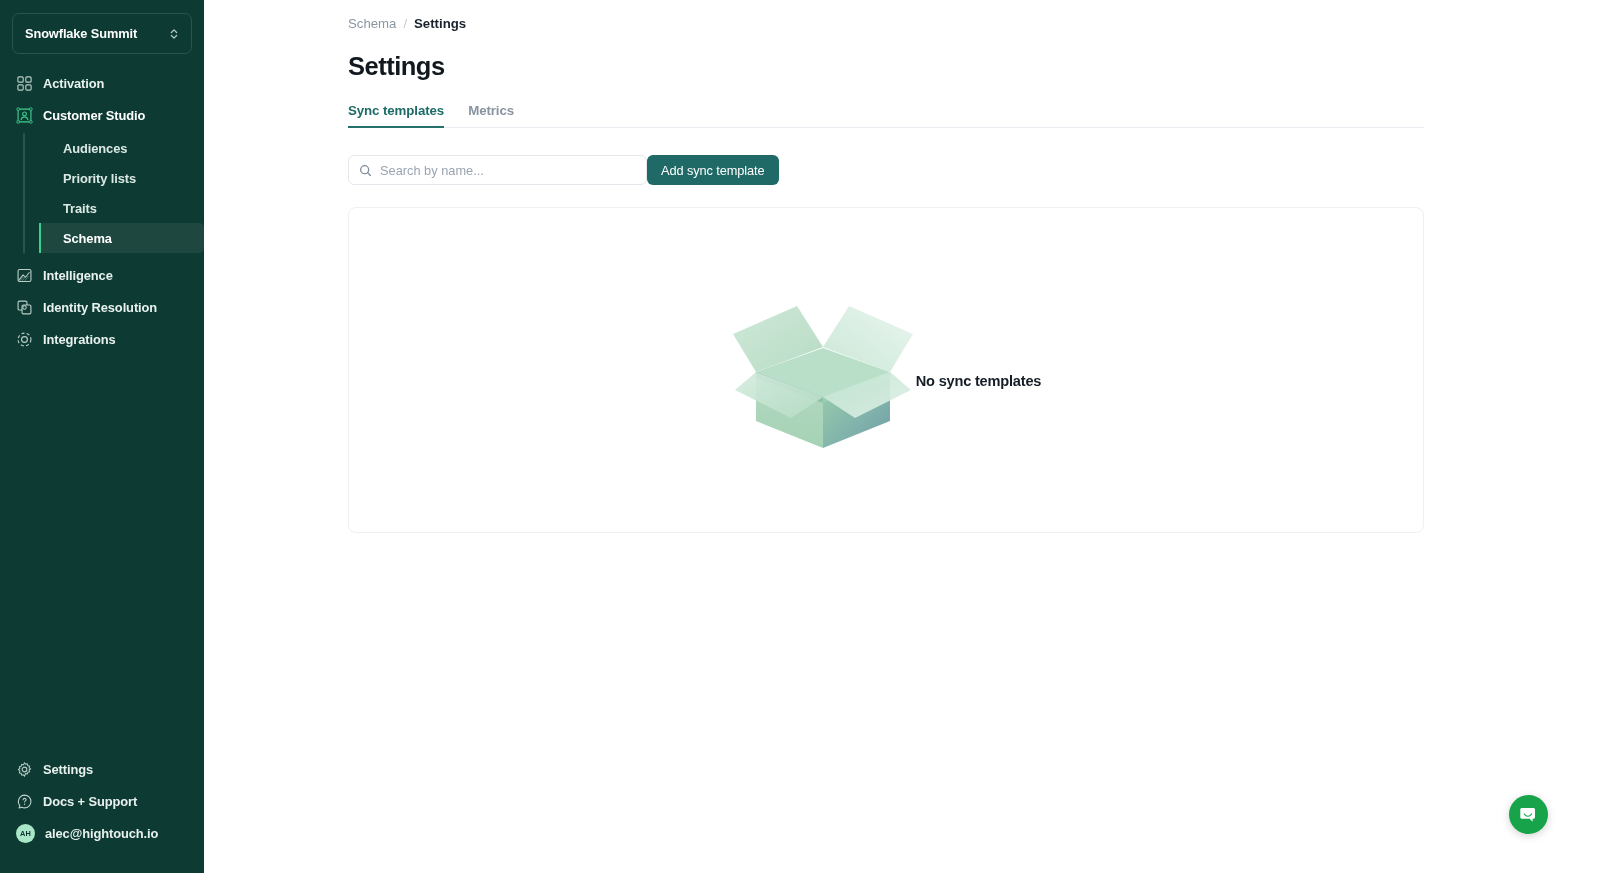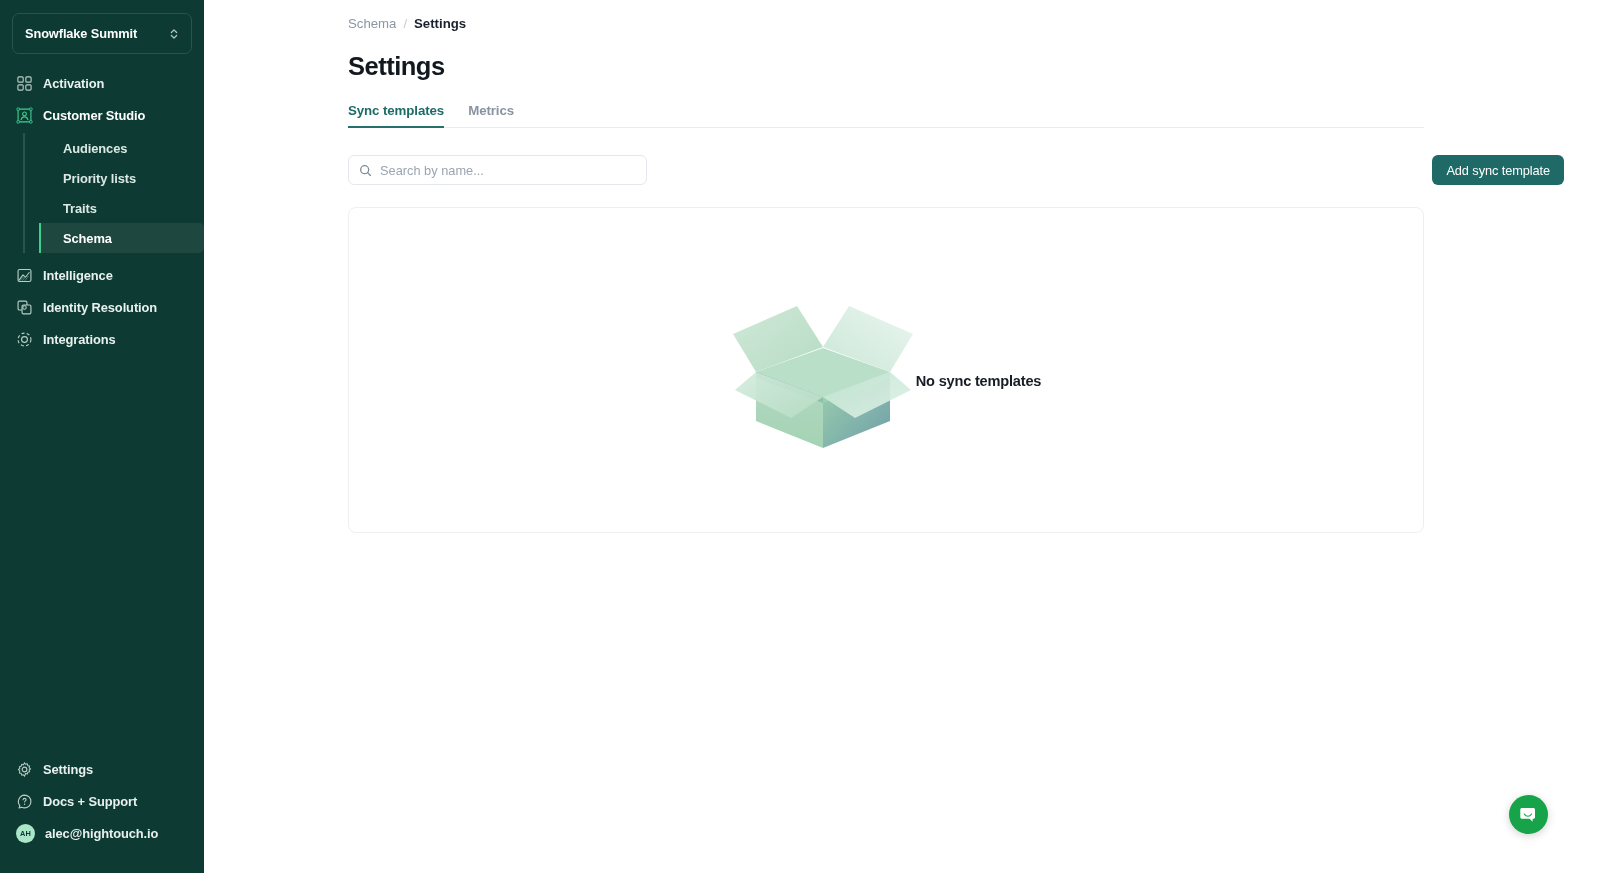--- a/index.html
+++ b/index.html
@@ -224,21 +224,21 @@
     height: 2px;
     background: #25706b;
   }
 
   
   .toolbar {
     margin-top: 27px;
     width: 1216px;
     display: flex;
     align-items: center;
-    justify-content: space-between;
+    justify-content: flex-start;
   }
   .search-box {
     width: 299px;
     height: 30px;
     border: 1px solid #e4e8ed;
     border-radius: 6px;
     display: flex;
     align-items: center;
     gap: 8px;
     padding: 0 10px;

